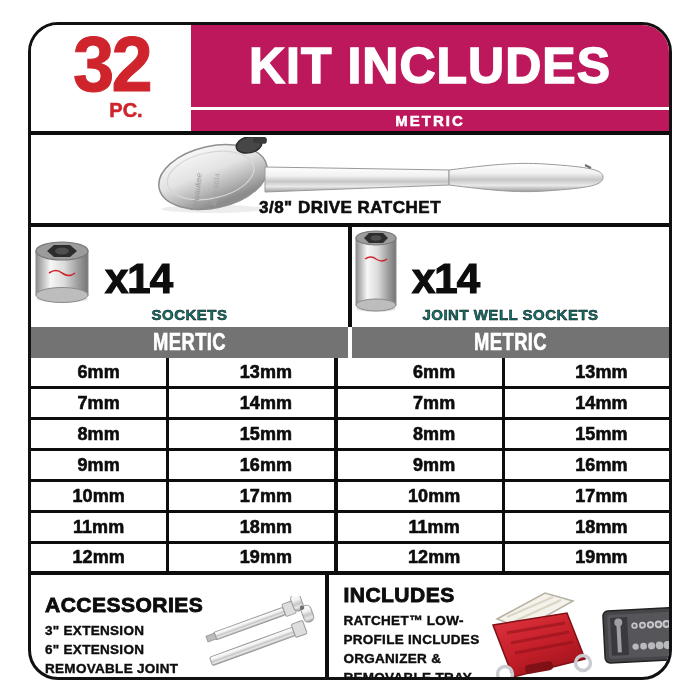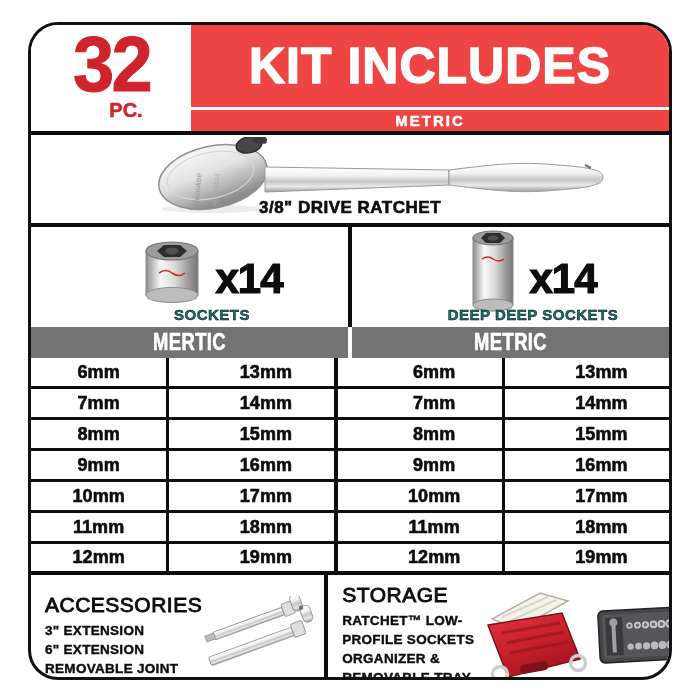--- a/index.html
+++ b/index.html
@@ -8,35 +8,35 @@
   .card{position:absolute;left:28px;top:22px;width:644px;height:658px;background:#fff;
     border:3px solid #111;border-radius:30px;overflow:hidden;display:flex;flex-direction:column;box-sizing:border-box;}
   *{box-sizing:border-box;}
 
   
   .header-row{height:110px;flex:0 0 auto;display:flex;border-bottom:4px solid #0d0d0d;}
   .badge-box{width:160px;background:#fff;display:flex;flex-direction:column;align-items:center;padding-top:8px;}
   .badge-count{color:#cf242c;font-size:78px;font-weight:bold;line-height:0.82;letter-spacing:-3px;
     transform:scaleX(.95);-webkit-text-stroke:1px #cf242c;}
   .badge-unit{color:#cf242c;font-size:20px;font-weight:bold;margin-left:30px;margin-top:2px;-webkit-text-stroke:.5px #cf242c;}
-  .header-right{flex:1;display:flex;flex-direction:column;background:#ef4444;}
+  .header-right{flex:1;display:flex;flex-direction:column;background:#be185d;}
   .title-banner{height:85px;border-bottom:3px solid #fff;display:flex;align-items:center;justify-content:center;}
   .title-text{color:#fff;font-size:50px;font-weight:bold;letter-spacing:1px;-webkit-text-stroke:1.4px #fff;}
   .metric-strip{flex:1;display:flex;align-items:center;justify-content:center;color:#fff;
     font-size:15px;font-weight:bold;letter-spacing:2px;-webkit-text-stroke:.5px #fff;}
 
   
   .ratchet-section{height:92px;flex:0 0 auto;border-bottom:4px solid #0d0d0d;position:relative;background:#fff;}
   .ratchet-art{position:absolute;left:118px;top:2px;}
   .ratchet-caption{position:absolute;bottom:5px;left:0;right:0;text-align:center;color:#0d0d0d;
     font-size:17px;font-weight:bold;letter-spacing:.5px;-webkit-text-stroke:.6px #0d0d0d;}
 
   
   .sockets-row{height:100px;flex:0 0 auto;display:flex;}
-  .socket-half{flex:1;position:relative;display:flex;align-items:center;justify-content:center;gap:12px;padding-bottom:13px;margin-left:45px;}
+  .socket-half{flex:1;position:relative;display:flex;align-items:center;justify-content:flex-start;gap:12px;padding-bottom:13px;}
   .socket-half.left{border-right:4px solid #0d0d0d;}
   .qty{color:#0d0d0d;font-size:42px;font-weight:bold;letter-spacing:-1px;-webkit-text-stroke:1.2px #0d0d0d;margin-top:16px;}
   .socket-caption{position:absolute;bottom:4px;left:0;right:0;text-align:center;color:#0f766e;
     font-size:15px;font-weight:bold;letter-spacing:.5px;-webkit-text-stroke:.5px #0d0d0d;}
 
   
   .banner-row{height:31px;flex:0 0 auto;display:flex;background:#fff;}
   .banner-half{flex:1;background:#737373;display:flex;align-items:center;justify-content:center;}
   .banner-half.left{border-right:4px solid #fff;}
   .banner-half span{color:#fff;font-size:23px;font-weight:bold;display:inline-block;
@@ -49,21 +49,21 @@
   .size-cell{flex:1;display:flex;align-items:center;justify-content:center;color:#0d0d0d;
     font-size:18px;font-weight:bold;-webkit-text-stroke:.6px #0d0d0d;}
   .size-cell.c1,.size-cell.c3{border-right:3px solid #0d0d0d;}
   .size-cell.c2{border-right:4px solid #0d0d0d;}
 
   
   .bottom-row{flex:1;display:flex;}
   .bottom-half{flex:1;display:flex;align-items:center;padding:8px 4px 10px 14px;}
   .bottom-half.left{border-right:4px solid #0d0d0d;}
   .bottom-text{flex:1;min-width:0;}
-  .bottom-title{color:#0d0d0d;font-size:21px;font-weight:normal;letter-spacing:.5px;
+  .bottom-title{color:#0d0d0d;font-size:21px;font-weight:bold;letter-spacing:.5px;
     -webkit-text-stroke:.9px #0d0d0d;margin-bottom:4px;}
   .bottom-line{color:#0d0d0d;font-size:13.5px;font-weight:bold;line-height:1.42;
     letter-spacing:.3px;-webkit-text-stroke:.4px #0d0d0d;white-space:nowrap;}
   .bottom-art{flex:0 0 auto;display:flex;align-items:center;gap:2px;}
 </style>
 </head>
 <body>
 
 <div class="stage">
   <div class="card">
@@ -143,21 +143,21 @@
         <svg width="48" height="84" viewBox="0 0 48 84">
           <ellipse cx="24" cy="80" rx="20" ry="3" fill="#e4e4e4"></ellipse>
           <rect x="4" y="9" width="40" height="67" fill="url(#sockH)" stroke="#8b8b8b" stroke-width="1"></rect>
           <ellipse cx="24" cy="76" rx="20" ry="6" fill="#bdbdbd" stroke="#8b8b8b" stroke-width="1"></ellipse>
           <ellipse cx="24" cy="9" rx="20" ry="7" fill="#9c9c9c" stroke="#777" stroke-width="1.2"></ellipse>
           <polygon points="12,9 17,4 31,4 36,9 31,14 17,14" fill="#2d2d2d"></polygon>
           <ellipse cx="24" cy="9" rx="5.5" ry="2.8" fill="#4f4f4f"></ellipse>
           <path d="M13,30 q6,-4 11,0 q6,4 11,0" stroke="#cf242c" stroke-width="1.5" fill="none"></path>
         </svg>
         <span class="qty">x14</span>
-        <div class="socket-caption">DEEP DEEP SOCKETS</div>
+        <div class="socket-caption">JOINT WELL SOCKETS</div>
       </div>
     </div>
 
     <div class="banner-row">
       <div class="banner-half left">
         <span>MERTIC</span>
       </div>
       <div class="banner-half">
         <span>METRIC</span>
       </div>
@@ -226,23 +226,23 @@
               <rect x="90" y="39" width="12" height="14" rx="1.5" fill="#dedede" stroke="#999" stroke-width="1"></rect>
               <rect x="98" y="12" width="10" height="17" rx="4.5" fill="url(#chromeV)" stroke="#999" stroke-width="1"></rect>
               <rect x="104" y="26" width="10" height="17" rx="4.5" fill="url(#chromeV)" stroke="#999" stroke-width="1"></rect>
               <circle cx="106" cy="27" r="2.2" fill="#6f6f6f"></circle>
             </g>
           </svg>
         </div>
       </div>
       <div class="bottom-half">
         <div class="bottom-text">
-          <div class="bottom-title">STORAGE</div>
+          <div class="bottom-title">INCLUDES</div>
           <div class="bottom-line">RATCHET™ LOW-</div>
-          <div class="bottom-line">PROFILE SOCKETS</div>
+          <div class="bottom-line">PROFILE INCLUDES</div>
           <div class="bottom-line">ORGANIZER &amp;</div>
           <div class="bottom-line">REMOVABLE TRAY</div>
         </div>
         <div class="bottom-art">
           <svg width="120" height="96" viewBox="0 0 120 96">
             <defs>
               <linearGradient id="redG" x1="0" y1="0" x2="0.6" y2="1">
                 <stop offset="0" stop-color="#e23540"></stop>
                   <stop offset="0.6" stop-color="#c41f29"></stop>
                 <stop offset="1" stop-color="#a3141d"></stop>

